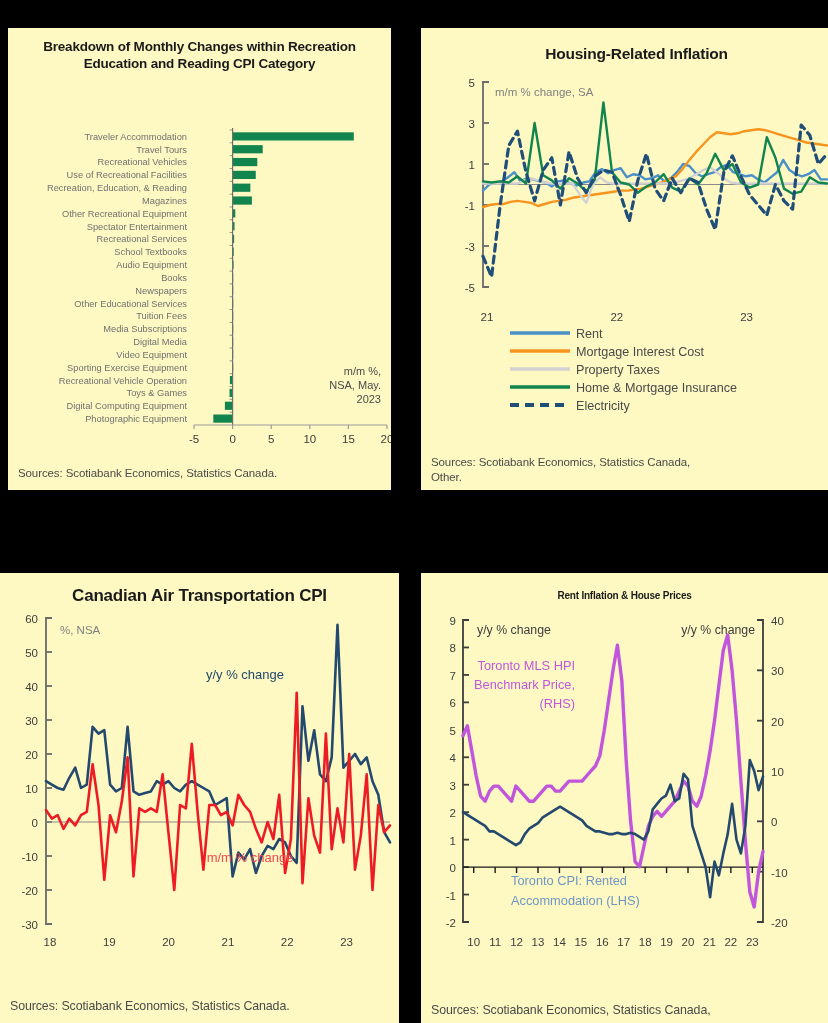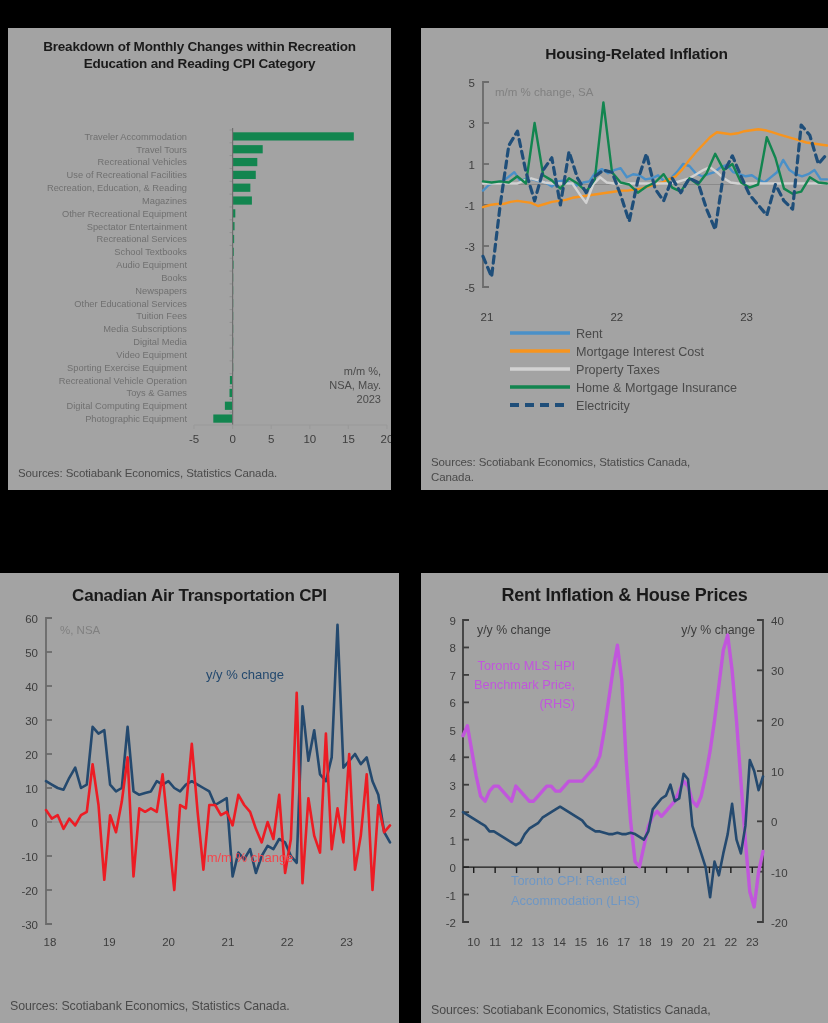--- a/index.html
+++ b/index.html
@@ -1,21 +1,21 @@
 <!DOCTYPE html>
 <html><head>
 <meta charset="utf-8">
 <style>
   html,body{margin:0;padding:0;background:#000;}
   body{
     width:828px;height:1023px;position:relative;overflow:hidden;
     font-family:"Liberation Sans","DejaVu Sans",sans-serif;
     background:#000;
   }
-  .panel{position:absolute;background:#a3a3a3;overflow:hidden;}
+  .panel{position:absolute;background:#fef9c3;overflow:hidden;}
   #panel-bar   {left:8px;  top:28px; width:383px; height:462px;}
   #panel-house {left:421px;top:28px; width:399px; height:462px;padding-left:16px;}
   #panel-air   {left:0px;  top:573px;width:399px; height:450px;}
   #panel-rent  {left:421px;top:573px;width:407px; height:450px;}
 
   .ttl{
     text-align:center;font-weight:bold;color:#1a1a1a;
     font-size:13.5px;line-height:17px;letter-spacing:-0.2px;
   }
   .src{
@@ -163,21 +163,21 @@
       <text x="139" y="33" text-anchor="start" class="legtxt" font-family="&quot;Liberation Sans&quot;, sans-serif">Mortgage Interest Cost</text>
       <line x1="73" y1="46" x2="133" y2="46" stroke="#d2d2d2" stroke-width="3.4" stroke-linecap="butt"></line>
       <text x="139" y="51" text-anchor="start" class="legtxt" font-family="&quot;Liberation Sans&quot;, sans-serif">Property Taxes</text>
       <line x1="73" y1="64" x2="133" y2="64" stroke="#12854f" stroke-width="3.4" stroke-linecap="butt"></line>
       <text x="139" y="69" text-anchor="start" class="legtxt" font-family="&quot;Liberation Sans&quot;, sans-serif">Home &amp; Mortgage Insurance</text>
       <line x1="73" y1="82" x2="133" y2="82" stroke="#1f4e79" stroke-width="4" stroke-linecap="butt" stroke-dasharray="9,6"></line>
       <text x="139" y="87" text-anchor="start" class="legtxt" font-family="&quot;Liberation Sans&quot;, sans-serif">Electricity</text>
     </svg>
   <div class="src" style="position:absolute;left:10px;bottom:6px;">
     <div>Sources: Scotiabank Economics, Statistics Canada,</div>
-    <div>Canada.</div>
+    <div>Other.</div>
   </div>
 </div>
 
 <div class="panel" id="panel-air">
   <div class="ttl" style="margin-top:14px;font-size:17px;">Canadian Air Transportation CPI</div>
   <svg id="svg-air" width="399" height="375">
       <path d="M52,14 L46,14 L46,320 L52,320" fill="none" stroke="#6b6b6b" stroke-width="1.8"></path>
       <text x="38" y="325" text-anchor="end" class="ticknum" font-family="&quot;Liberation Sans&quot;, sans-serif" font-size="13">-30</text>
       <line x1="46" y1="286" x2="52" y2="286" stroke="#6b6b6b" stroke-width="1.8"></line>
       <text x="38" y="291" text-anchor="end" class="ticknum" font-family="&quot;Liberation Sans&quot;, sans-serif" font-size="13">-20</text>
@@ -206,21 +206,21 @@
       <text x="346.55172413793105" y="342" text-anchor="middle" class="ticknum" font-family="&quot;Liberation Sans&quot;, sans-serif" font-size="13">23</text>
       <path d="M46.0,177.2 L51.8,180.6 L57.7,184.0 L63.5,185.7 L69.3,173.8 L75.2,163.6 L81.0,184.0 L86.8,180.6 L92.6,122.8 L98.5,129.6 L104.3,126.2 L110.1,180.6 L116.0,187.4 L121.8,184.0 L127.6,122.8 L133.5,187.4 L139.3,190.8 L145.1,189.1 L150.9,187.4 L156.8,177.2 L162.6,180.6 L168.4,177.2 L174.3,184.0 L180.1,187.4 L185.9,180.6 L191.8,177.2 L197.6,180.6 L203.4,184.0 L209.3,187.4 L215.1,201.0 L220.9,197.6 L226.7,194.2 L232.6,272.4 L238.4,248.6 L244.2,255.4 L250.1,245.2 L255.9,269.0 L261.7,252.0 L267.6,241.8 L273.4,245.2 L279.2,235.0 L285.1,238.4 L290.9,252.0 L296.7,258.8 L302.5,102.4 L308.4,156.8 L314.2,126.2 L320.0,170.4 L325.9,177.2 L331.7,153.4 L337.5,20.8 L343.4,163.6 L349.2,156.8 L355.0,150.0 L360.8,160.2 L366.7,153.4 L372.5,177.2 L378.3,190.8 L384.2,228.2 L390.0,238.4" fill="none" stroke="#24496e" stroke-width="2.6" stroke-linejoin="round" stroke-linecap="round"></path>
       <path d="M46.0,206.1 L51.8,214.6 L57.7,211.2 L63.5,224.8 L69.3,214.6 L75.2,221.4 L81.0,211.2 L86.8,207.8 L92.6,160.2 L98.5,201.0 L104.3,275.8 L110.1,211.2 L116.0,228.2 L121.8,197.6 L127.6,153.4 L133.5,272.4 L139.3,204.4 L145.1,207.8 L150.9,204.4 L156.8,207.8 L162.6,170.4 L168.4,228.2 L174.3,286.0 L180.1,201.0 L185.9,204.4 L191.8,139.8 L197.6,207.8 L203.4,265.6 L209.3,201.0 L215.1,201.0 L220.9,211.2 L226.7,207.8 L232.6,221.4 L238.4,190.8 L244.2,201.0 L250.1,207.8 L255.9,224.8 L261.7,238.4 L267.6,218.0 L273.4,235.0 L279.2,190.8 L285.1,269.0 L290.9,235.0 L296.7,88.8 L302.5,279.2 L308.4,194.2 L314.2,231.6 L320.0,248.6 L325.9,129.6 L331.7,245.2 L337.5,204.4 L343.4,238.4 L349.2,150.0 L355.0,265.6 L360.8,231.6 L366.7,170.4 L372.5,286.0 L378.3,201.0 L384.2,228.2 L390.0,221.4" fill="none" stroke="#ed1c24" stroke-width="2.6" stroke-linejoin="round" stroke-linecap="round"></path>
       <text x="245" y="75" text-anchor="middle" fill="#24496e" font-size="13" font-family="&quot;Liberation Sans&quot;, sans-serif">y/y % change</text>
       <text x="250" y="258" text-anchor="middle" fill="#f4464c" font-size="13" font-family="&quot;Liberation Sans&quot;, sans-serif">m/m % change</text>
     </svg>
   <div class="src" style="position:absolute;left:10px;bottom:10px;font-size:12.4px;">Sources: Scotiabank Economics, Statistics Canada.</div>
 </div>
 
 <div class="panel" id="panel-rent">
-  <div class="ttl" style="margin-top:14px;font-size:18px;">Rent Inflation &amp; House Prices</div>
+  <div class="ttl" style="margin-top:14px;font-size:10px;">Rent Inflation &amp; House Prices</div>
   <svg id="svg-rent" width="407" height="362">
       <path d="M48,16 L42,16 L42,318 L48,318" fill="none" stroke="#3d3d3d" stroke-width="1.8"></path>
       <path d="M336,16 L342,16 L342,318 L336,318" fill="none" stroke="#3d3d3d" stroke-width="1.8"></path>
       <text x="35" y="323" text-anchor="end" class="ticknum" font-family="&quot;Liberation Sans&quot;, sans-serif" font-size="12.6">-2</text>
       <line x1="42" y1="290.54545454545456" x2="48" y2="290.54545454545456" stroke="#3d3d3d" stroke-width="1.8"></line>
       <text x="35" y="295.54545454545456" text-anchor="end" class="ticknum" font-family="&quot;Liberation Sans&quot;, sans-serif" font-size="12.6">-1</text>
       <line x1="42" y1="263.09090909090907" x2="48" y2="263.09090909090907" stroke="#3d3d3d" stroke-width="1.8"></line>
       <text x="35" y="268.09090909090907" text-anchor="end" class="ticknum" font-family="&quot;Liberation Sans&quot;, sans-serif" font-size="12.6">0</text>
       <line x1="42" y1="235.63636363636363" x2="48" y2="235.63636363636363" stroke="#3d3d3d" stroke-width="1.8"></line>
       <text x="35" y="240.63636363636363" text-anchor="end" class="ticknum" font-family="&quot;Liberation Sans&quot;, sans-serif" font-size="12.6">1</text>

